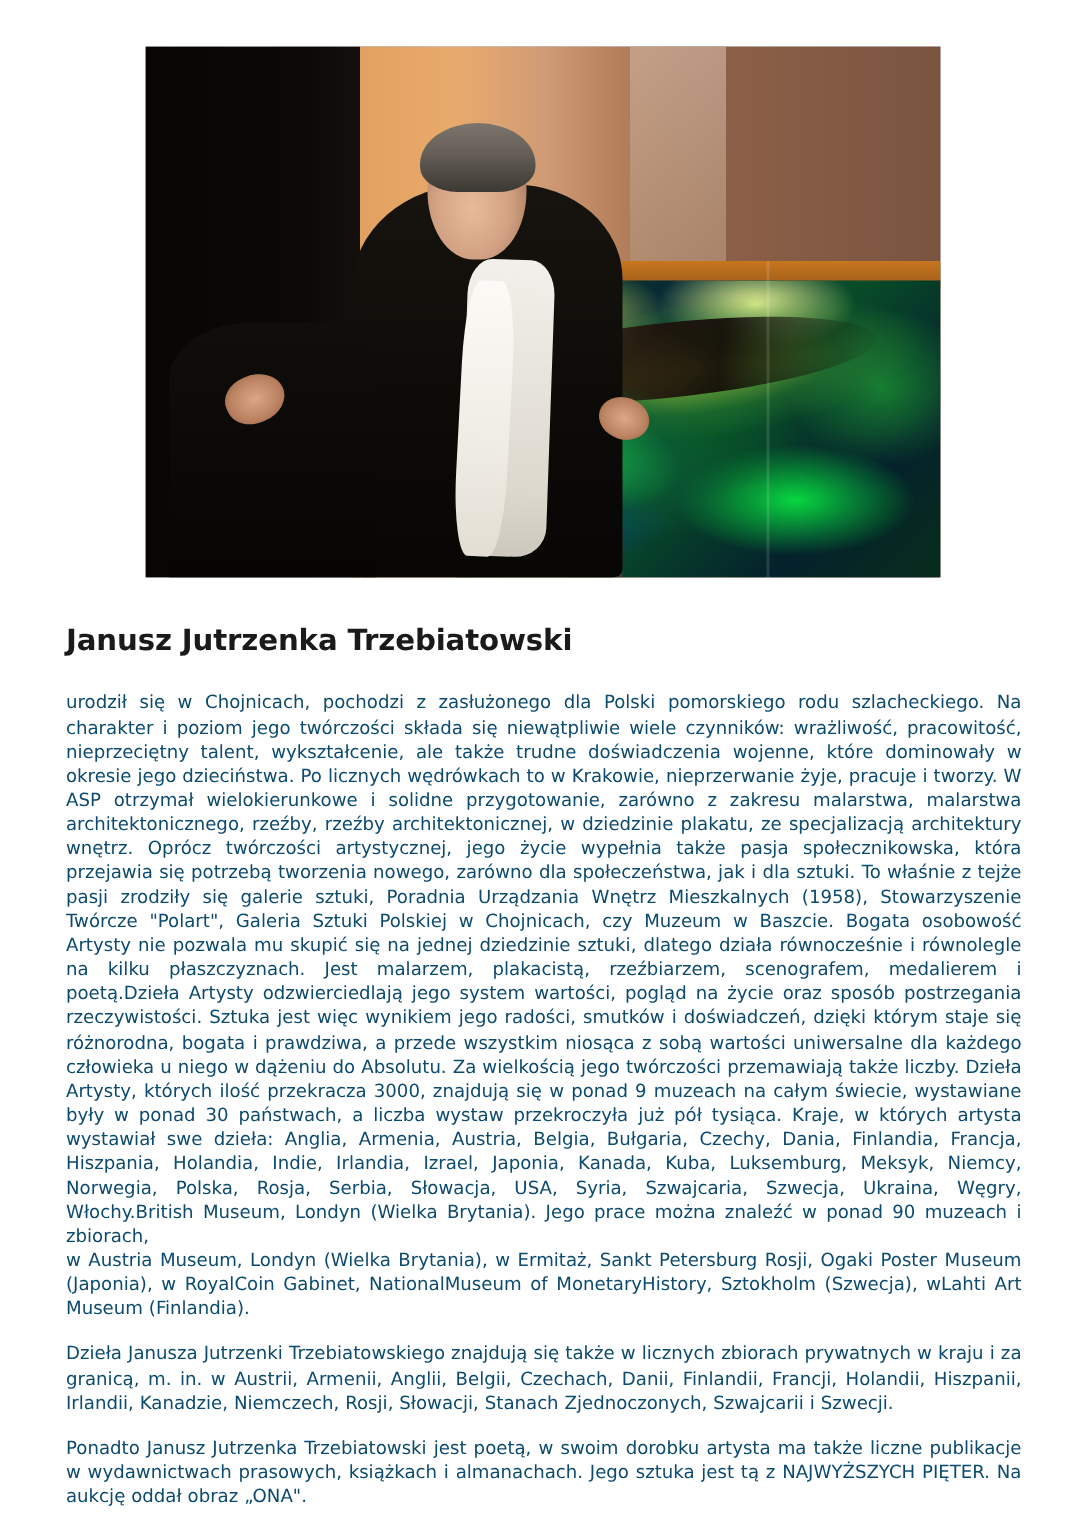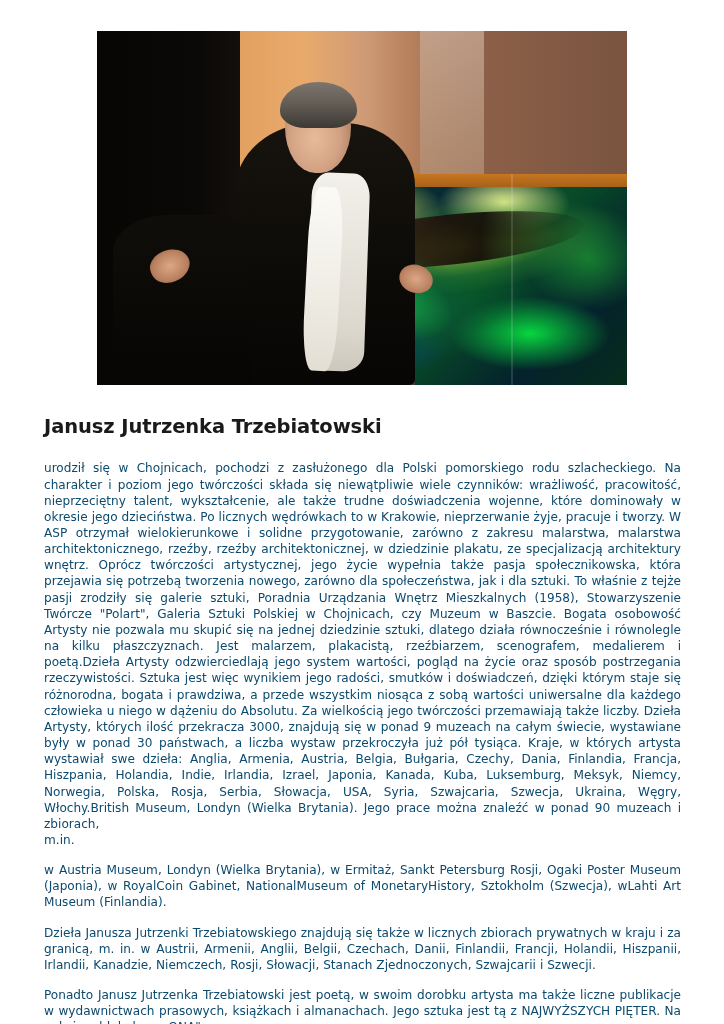--- a/index.html
+++ b/index.html
@@ -244,21 +244,20 @@
       <div class="figure-hand-right"></div>
     </div>
   </div>
 
   <div class="content">
 
     <h1 class="title">Janusz Jutrzenka Trzebiatowski</h1>
 
     <p class="body" style="margin-bottom: 0px;">urodził się w Chojnicach, pochodzi z zasłużonego dla Polski pomorskiego rodu szlacheckiego. Na charakter i poziom jego twórczości składa się niewątpliwie wiele czynników: wrażliwość, pracowitość, nieprzeciętny talent, wykształcenie, ale także trudne doświadczenia wojenne, które dominowały w okresie jego dzieciństwa. Po licznych wędrówkach to w Krakowie, nieprzerwanie żyje, pracuje i tworzy. W ASP otrzymał wielokierunkowe i solidne przygotowanie, zarówno z zakresu malarstwa, malarstwa architektonicznego, rzeźby, rzeźby architektonicznej, w dziedzinie plakatu, ze specjalizacją architektury wnętrz. Oprócz twórczości artystycznej, jego życie wypełnia także pasja społecznikowska, która przejawia się potrzebą tworzenia nowego, zarówno dla społeczeństwa, jak i dla sztuki. To właśnie z tejże pasji zrodziły się galerie sztuki, Poradnia Urządzania Wnętrz Mieszkalnych (1958), Stowarzyszenie Twórcze "Polart", Galeria Sztuki Polskiej w Chojnicach, czy Muzeum w Baszcie. Bogata osobowość Artysty nie pozwala mu skupić się na jednej dziedzinie sztuki, dlatego działa równocześnie i równolegle na kilku płaszczyznach. Jest malarzem, plakacistą, rzeźbiarzem, scenografem, medalierem i poetą.Dzieła Artysty odzwierciedlają jego system wartości, pogląd na życie oraz sposób postrzegania rzeczywistości. Sztuka jest więc wynikiem jego radości, smutków i doświadczeń, dzięki którym staje się różnorodna, bogata i prawdziwa, a przede wszystkim niosąca z sobą wartości uniwersalne dla każdego człowieka u niego w dążeniu do Absolutu. Za wielkością jego twórczości przemawiają także liczby. Dzieła Artysty, których ilość przekracza 3000, znajdują się w ponad 9 muzeach na całym świecie, wystawiane były w ponad 30 państwach, a liczba wystaw przekroczyła już pół tysiąca. Kraje, w których artysta wystawiał swe dzieła: Anglia, Armenia, Austria, Belgia, Bułgaria, Czechy, Dania, Finlandia, Francja, Hiszpania, Holandia, Indie, Irlandia, Izrael, Japonia, Kanada, Kuba, Luksemburg, Meksyk, Niemcy, Norwegia, Polska, Rosja, Serbia, Słowacja, USA, Syria, Szwajcaria, Szwecja, Ukraina, Węgry, Włochy.British Museum, Londyn (Wielka Brytania). Jego prace można znaleźć w ponad 90 muzeach i zbiorach,</p>
 
-    <p class="body forced-justify" style="margin-top: 0px;">m.in.</p>
 
     <p class="body">w Austria Museum, Londyn (Wielka Brytania), w Ermitaż, Sankt Petersburg Rosji, Ogaki Poster Museum (Japonia), w RoyalCoin Gabinet, NationalMuseum of MonetaryHistory, Sztokholm (Szwecja), wLahti Art Museum (Finlandia).</p>
 
     <p class="body">Dzieła Janusza Jutrzenki Trzebiatowskiego znajdują się także w licznych zbiorach prywatnych w kraju i za granicą, m. in. w Austrii, Armenii, Anglii, Belgii, Czechach, Danii, Finlandii, Francji, Holandii, Hiszpanii, Irlandii, Kanadzie, Niemczech, Rosji, Słowacji, Stanach Zjednoczonych, Szwajcarii i Szwecji.</p>
 
     <p class="body">Ponadto Janusz Jutrzenka Trzebiatowski jest poetą, w swoim dorobku artysta ma także liczne publikacje w wydawnictwach prasowych, książkach i almanachach. Jego sztuka jest tą z NAJWYŻSZYCH PIĘTER. Na aukcję oddał obraz „ONA".</p>
 
   </div>
 </div>
 

